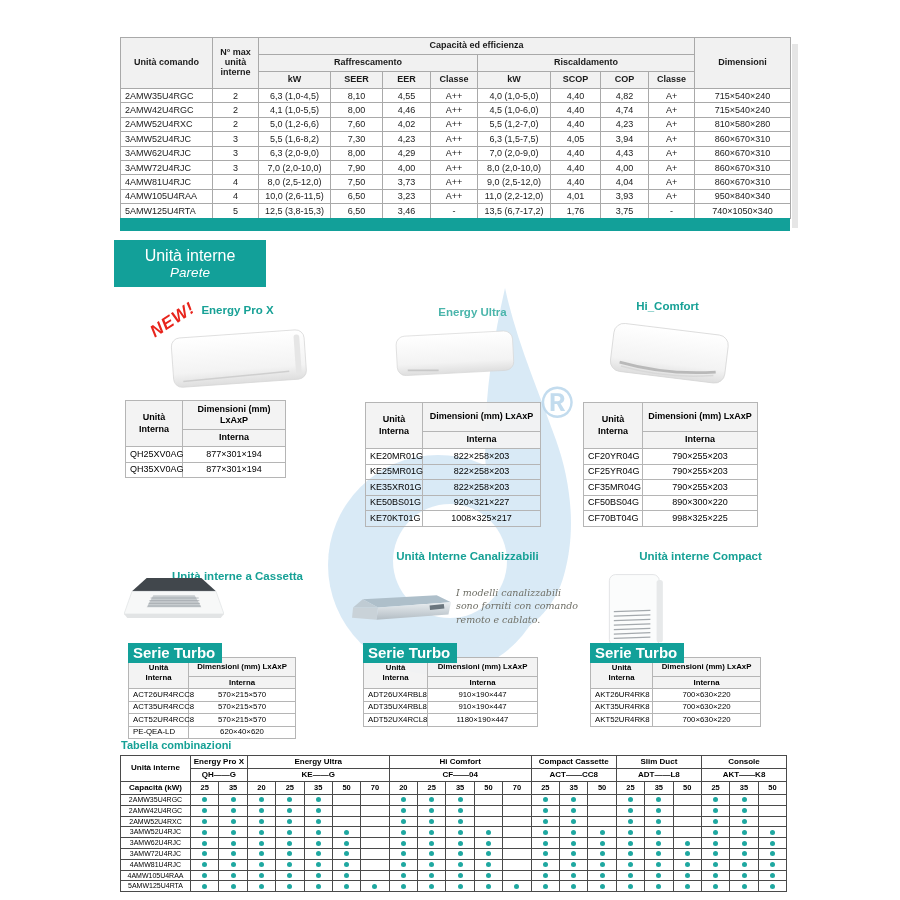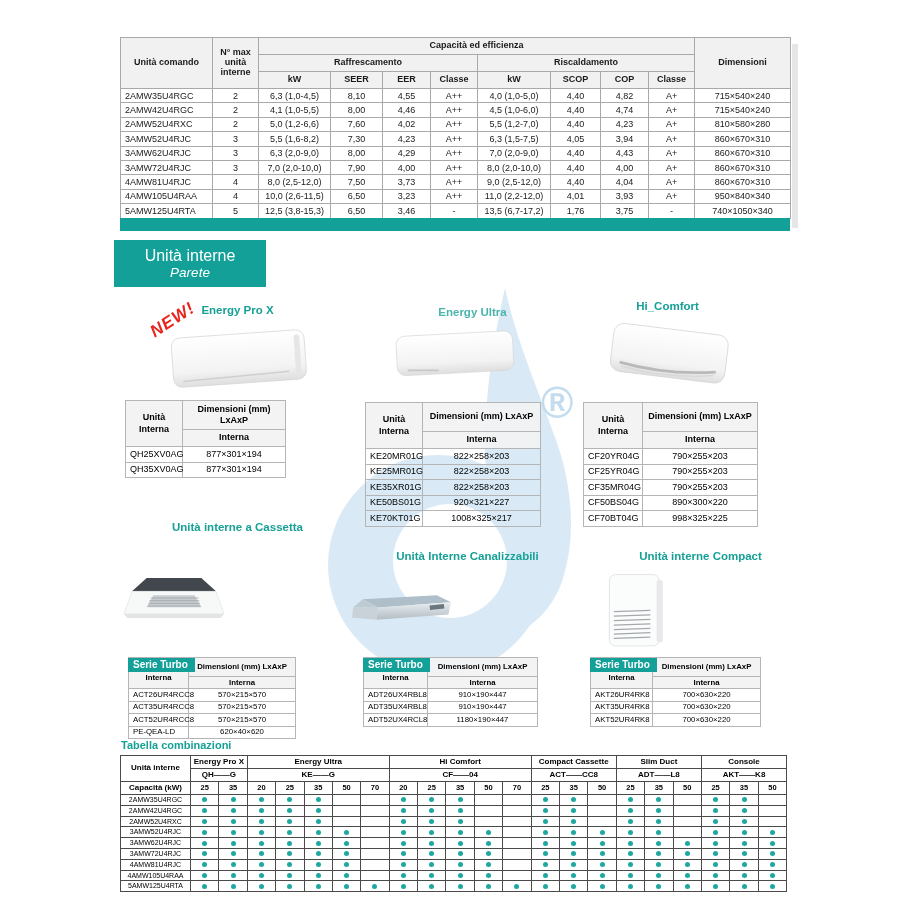--- a/index.html
+++ b/index.html
@@ -60,21 +60,21 @@
   .mini tbody td:first-child { text-align: left; padding-left: 4px; }
 
   
   .mini-sm { font-size: 7.8px; }
   .mini-sm .dh { height: 19px; }
   .mini-sm .sh { height: 12px; }
   .mini-sm tbody td { height: 12.5px; }
   .mini-sm .uh { padding: 0 9px; }
 
   .serie-tab { position: absolute; z-index: 2; background: #12A099; color: #fff;
-    font-weight: bold; font-size: 10px; padding: 1px 7px 2px 5px; margin-top: 15px; }
+    font-weight: bold; font-size: 15px; padding: 1px 7px 2px 5px; }
 
   .note { position: absolute; z-index: 1; font-style: italic; color: #6f6f66;
     font-size: 9.5px; line-height: 1.4; font-family: "DejaVu Serif", serif; }
 
   
   #combo-title { position: absolute; left: 121px; top: 739px; font-weight: bold;
     font-size: 11px; color: #17A196; z-index: 1; }
   #combo-table { position: absolute; left: 120px; top: 755px; width: 666px;
     border-collapse: collapse; table-layout: fixed; z-index: 1; }
   #combo-table th, #combo-table td { border: 1px solid #4a4a4a; text-align: center;
@@ -405,21 +405,21 @@
           <td>CF50BS04G</td>
           <td>890×300×220</td>
         </tr>
         <tr>
           <td>CF70BT04G</td>
           <td>998×325×225</td>
         </tr>
       </tbody>
   </table>
 
-  <div class="section-heading" style="left:140px;top:521px;width:195px">Unità interne a Cassetta</div>
+  <div class="section-heading" style="left:140px;top:570px;width:195px">Unità interne a Cassetta</div>
   <div class="unit-img" style="left:124px;top:567px;width:100px;height:70px">
     <svg viewBox="0 0 150 80">
       <polygon points="34,4 116,4 138,24 12,24" fill="#41474c"></polygon>
       <polygon points="12,24 138,24 150,58 0,58" fill="#f7f8f8" stroke="#d8dbdd" stroke-width="0.8"></polygon>
       <polygon points="44,30 106,30 116,48 34,48" fill="#c7cccf"></polygon>
       <path d="M40 34 L112 34 M38 38 L113 38 M37 42 L114 42 M36 46 L115 46" stroke="#989fa4" stroke-width="1"></path>
       <polygon points="0,58 150,58 145,64 5,64" fill="#e2e4e5"></polygon>
     </svg>
   </div>
   <div class="serie-tab" style="left:128px;top:643px">Serie Turbo</div>
@@ -460,20 +460,21 @@
   <div class="section-heading" style="left:355px;top:550px;width:225px">Unità Interne Canalizzabili</div>
   <div class="unit-img" style="left:350px;top:583px;width:102px;height:52px">
     <svg viewBox="0 0 200 62">
       <polygon points="25,12 170,4 198,18 55,28" fill="#aebfca"></polygon>
       <polygon points="6,28 55,28 52,52 4,48" fill="#c9d2d8"></polygon>
       <polygon points="55,28 198,18 193,42 52,52" fill="url(#gduct)"></polygon>
       <polygon points="156,24 184,21 185,30 157,33" fill="#6b767e"></polygon>
       <polygon points="6,28 25,12 55,28" fill="#bfcbd3"></polygon>
     </svg>
   </div>
+  <div class="note" style="left:456px;top:586px;width:128px">I modelli canalizzabili sono forniti con comando remoto e cablato.</div>
   <div class="serie-tab" style="left:363px;top:643px">Serie Turbo</div>
   <table class="mini mini-sm" style="left:363px;top:657px;width:174px">
     <colgroup>
         <col style="width:64px">
         <col style="width:110px">
       </colgroup>
     <thead>
       <tr>
           <th rowspan="2" class="uh">Unità Interna</th>
           <th class="dh">Dimensioni (mm) LxAxP</th>

